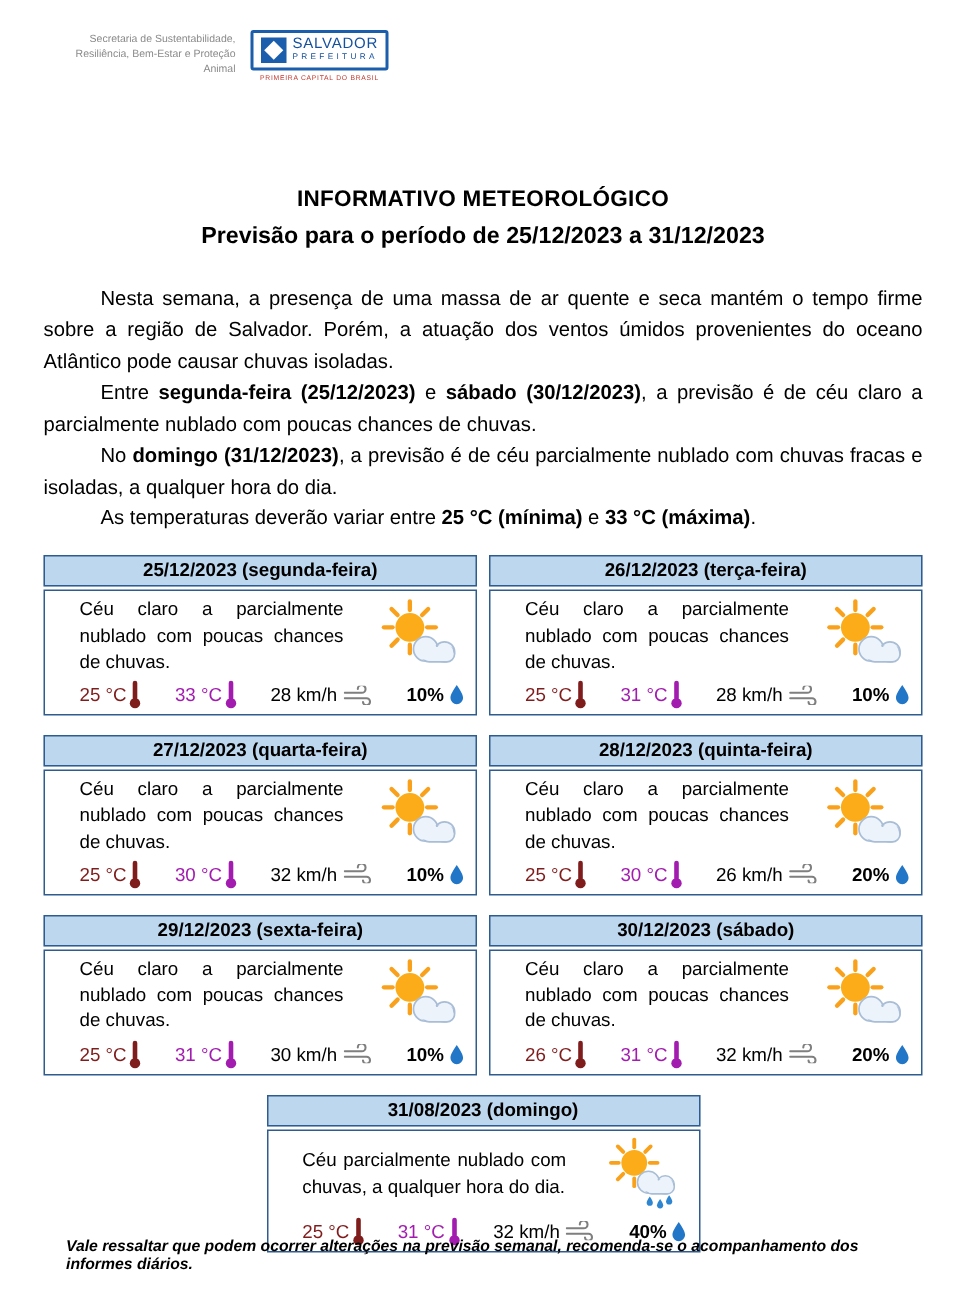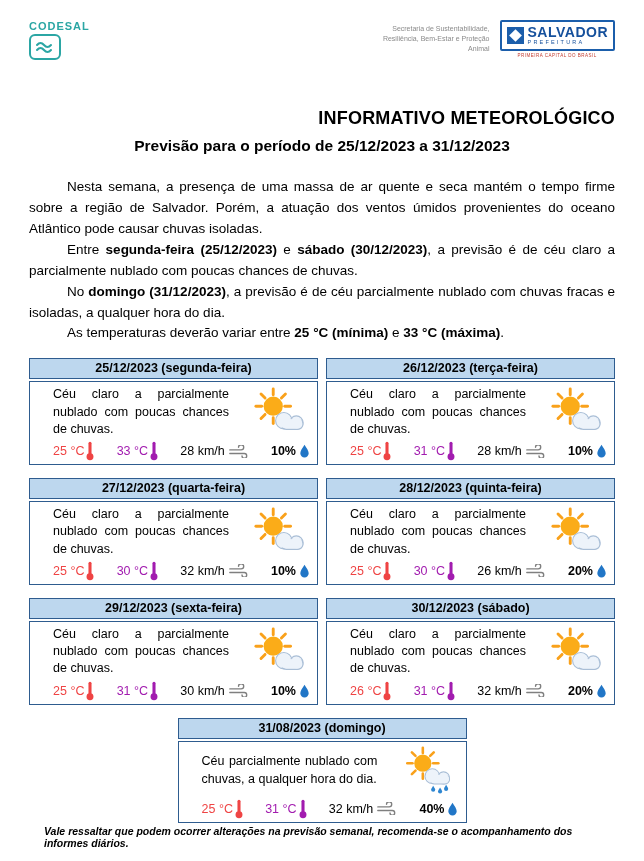--- a/index.html
+++ b/index.html
@@ -23,26 +23,26 @@
     width:128px; text-align:right; color:#8a8a8a; font-size:7px; line-height:1.45;
   }
   .salvador-logo { display:flex; flex-direction:column; align-items:center; }
   .salvador-box {
     border:2px solid #1B5EAB; border-radius:2px; padding:3px 5px;
     display:flex; align-items:center; gap:4px; background:#fff;
   }
   .salvador-emblem { width:17px; height:17px; background:#1B5EAB; position:relative; }
   .salvador-emblem::after { content:""; position:absolute; inset:4px; background:#fff; transform:rotate(45deg); }
   .salvador-names { display:flex; flex-direction:column; line-height:1; }
-  .salvador-name { color:#15509C; font-weight:bold; font-size:14px; letter-spacing:0.5px; }
+  .salvador-name { color:#15509C; font-weight:normal; font-size:10px; letter-spacing:0.5px; }
   .salvador-sub { color:#15509C; font-size:5.5px; letter-spacing:2.2px; margin-top:1px; }
   .salvador-tagline { color:#C23A2E; font-size:4.5px; letter-spacing:0.5px; margin-top:2px; }
 
   
-  .doc-title { text-align:right; font-weight:bold; font-size:18px; margin-top:26px; letter-spacing:0.2px; }
+  .doc-title { text-align:center; font-weight:bold; font-size:15px; margin-top:42px; letter-spacing:0.2px; }
   .doc-subtitle { text-align:center; font-weight:bold; font-size:15.5px; margin-top:8px; }
 
   
   .intro { margin-top:22px; font-size:13.5px; line-height:1.55; }
   .intro p { text-align:justify; text-indent:38px; }
   .intro b { font-weight:bold; }
 
   
   .cards {
     width:586px; margin:14px auto 0 auto;
@@ -57,21 +57,21 @@
   }
   .card-box { border:1px solid #2E5C8F; padding:4px 7px 3px 23px; background:#fff; }
   .card-main { display:flex; justify-content:space-between; align-items:center; }
   .card-desc { width:176px; font-size:12.5px; line-height:1.38; text-align:justify; }
   .wicon { width:62px; height:50px; flex:0 0 auto; }
   .card-stats {
     display:flex; justify-content:space-between; align-items:center;
     margin-top:3px; font-size:12.5px;
   }
   .stat { display:inline-flex; align-items:center; gap:1px; white-space:nowrap; }
-  .temp-min { color:#ef4444; }
+  .temp-min { color:#7f1d1d; }
   .temp-max { color:#a21caf; }
   .wind { color:#000000; }
   .wind .windicon { color:#7F7F7F; margin-left:3px; }
   .rain-val { font-weight:bold; }
   .thermo { width:10px; height:20px; }
   .windicon { width:21px; height:13px; }
   .dropicon { width:11px; height:14px; margin-left:2px; }
 
   
   .doc-footer {
@@ -153,28 +153,20 @@
         <path d="M2 5 q3.5 -4 7 0 t7 0"></path>
         <path d="M2 10 q3.5 -4 7 0 t7 0"></path>
       </g>
     </symbol>
   </defs>
 </svg>
 
 <div class="page">
 
   <div class="top-bar">
-    <div class="codesal-logo">
-      <div class="codesal-name">CODESAL</div>
-      <div class="codesal-box">
-        <svg width="22" height="14">
-            <use href="#icon-wave"></use>
-          </svg>
-      </div>
-    </div>
     <div class="right-group">
       <div class="org-text">Secretaria de Sustentabilidade, Resiliência, Bem-Estar e Proteção Animal</div>
       <div class="salvador-logo">
         <div class="salvador-box">
           <div class="salvador-emblem"></div>
           <div class="salvador-names">
             <span class="salvador-name">SALVADOR</span>
             <span class="salvador-sub">PREFEITURA</span>
           </div>
         </div>

